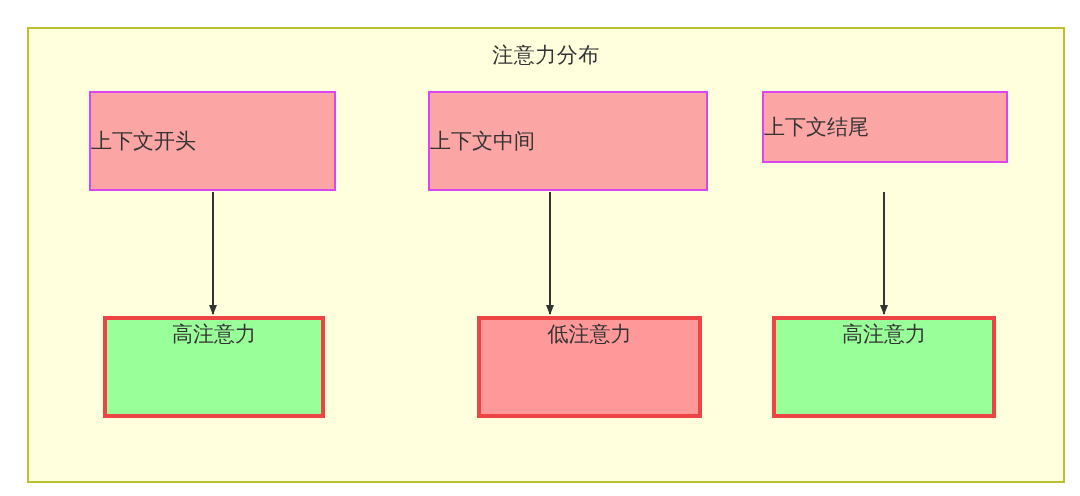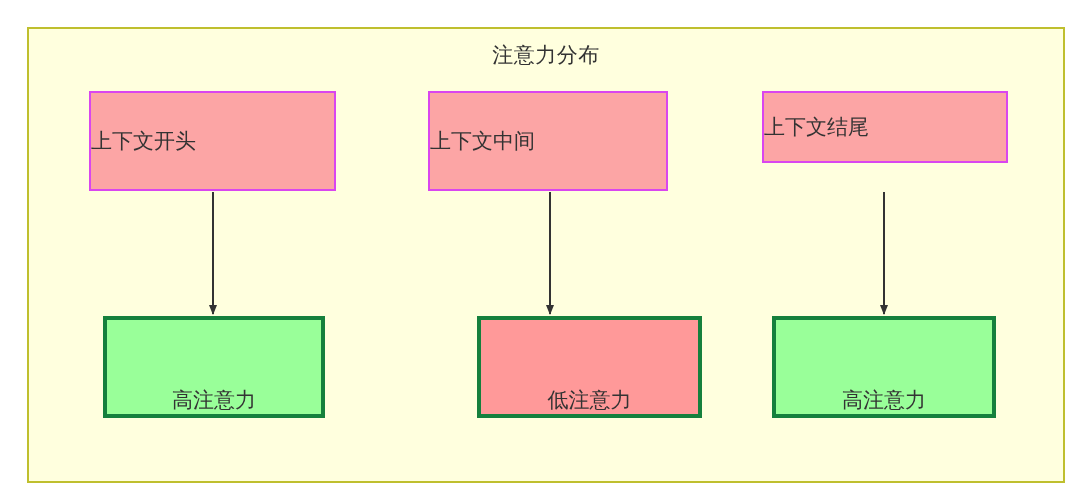--- a/index.html
+++ b/index.html
@@ -46,30 +46,30 @@
     background: #fca5a5;
     border: 2px solid #d946ef;
     box-sizing: border-box;
     display: flex;
     align-items: center;
     justify-content: flex-start;
     font-size: 21px;
     color: #333333;
   }
   #node-context-start { left: 89px;  top: 91px; width: 247px; height: 100px; }
-  #node-context-middle{ left: 428px; top: 91px; width: 240px; height: 100px; }
+  #node-context-middle{ left: 428px; top: 91px; width: 280px; height: 100px; }
   #node-context-end   { left: 762px; top: 91px; width: 246px; height: 72px; }
 
   
   .node-bottom {
     position: absolute;
-    border: 4px solid #15803d;
+    border: 4px solid #ef4444;
     box-sizing: border-box;
     display: flex;
-    align-items: flex-end;
+    align-items: flex-start;
     justify-content: center;
     font-size: 21px;
     color: #333333;
   }
   .fill-high { background: #99ff99; }
   .fill-low  { background: #ff9999; }
   #node-high-attention-1 { left: 103px; top: 316px; width: 222px; height: 102px; }
   #node-low-attention    { left: 437px; top: 316px; width: 225px; height: 102px; margin-left: 40px; }
   #node-high-attention-2 { left: 772px; top: 316px; width: 224px; height: 102px; }
 

